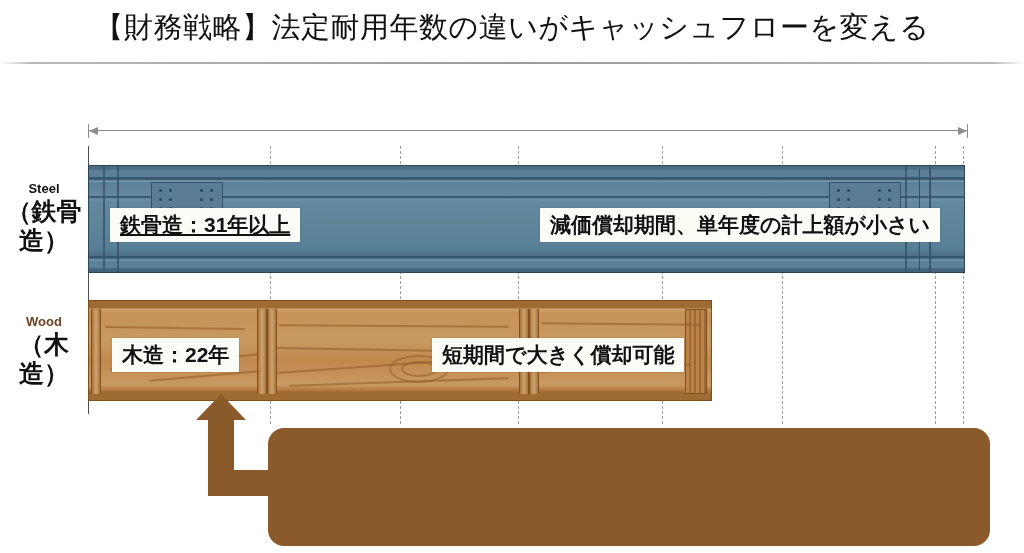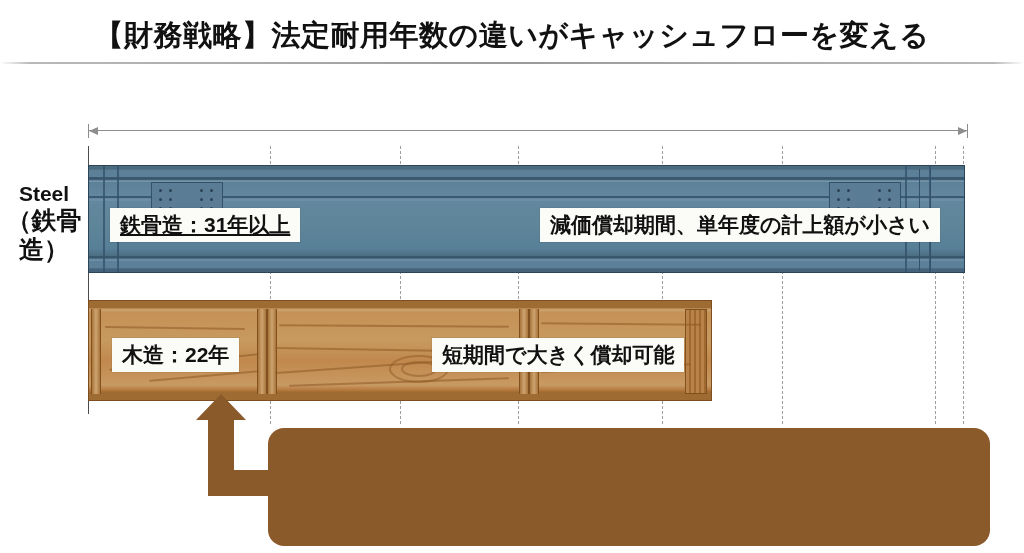--- a/index.html
+++ b/index.html
@@ -6,23 +6,23 @@
   body{
     width:1024px;height:553px;overflow:hidden;
     background:#ffffff;
     font-family:"Liberation Sans","DejaVu Sans",sans-serif;
     position:relative;
   }
   .stage{position:absolute;left:0;top:0;width:1024px;height:553px;}
 
   
   .title{
-    position:absolute;left:0;top:16px;width:1024px;
+    position:absolute;left:0;top:8px;width:1024px;
     text-align:center;
-    font-size:29px;font-weight:bold;color:#111111;
+    font-size:29px;font-weight:normal;color:#111111;
     letter-spacing:.5px;white-space:nowrap;
   }
   .title-rule{
     position:absolute;left:0;top:62px;width:1024px;height:2px;
     background:linear-gradient(to right,#ffffff 0%,#b9b9b9 3%,#9a9a9a 50%,#b9b9b9 97%,#ffffff 100%);
   }
   .subtitle{
     position:absolute;left:0;top:86px;width:1024px;
     text-align:center;font-size:24px;font-weight:bold;color:#111111;
     white-space:nowrap;
@@ -52,21 +52,21 @@
     position:absolute;top:146px;width:0;height:278px;
     border-left:1.5px dashed #9f9f9f;
   }
   .gridline.solid{border-left:1.5px solid #4d4d4d;height:268px;top:146px;}
 
   
   .rowlabel{
     position:absolute;width:88px;text-align:center;
     font-weight:bold;line-height:1.15;
   }
-  .rowlabel .en{display:block;font-size:21px;}
+  .rowlabel .en{display:block;font-size:13px;}
   .rowlabel .jp{display:block;font-size:25px;color:#111;}
   #label-steel{left:0;top:182px;}
   #label-steel .en{color:#111;}
   #label-wood{left:0;top:315px;}
   #label-wood .en{color:#6b4423;}
 
   
   .steel{
     position:absolute;left:88px;top:165px;width:877px;height:108px;
     background:linear-gradient(to bottom,
@@ -198,20 +198,24 @@
   <div class="gridline" style="left:400px;"></div>
   <div class="gridline" style="left:518px;"></div>
   <div class="gridline" style="left:662px;"></div>
   <div class="gridline" style="left:782px;"></div>
   <div class="gridline" style="left:935px;"></div>
   <div class="gridline" style="left:963px;"></div>
 
   <div class="rowlabel" id="label-steel">
     <span class="en">Steel</span>
     <span class="jp">（鉄骨造）</span>
+  </div>
+  <div class="rowlabel" id="label-wood">
+    <span class="en">Wood</span>
+    <span class="jp">（木造）</span>
   </div>
 
   <div class="steel">
     <div class="flange f1"></div>
     <div class="flange f2"></div>
     <div class="flange f3"></div>
     <div class="flange f4"></div>
     <div class="flange f5"></div>
     <div class="flange f6"></div>
     <div class="vline" style="left:14px;"></div>

